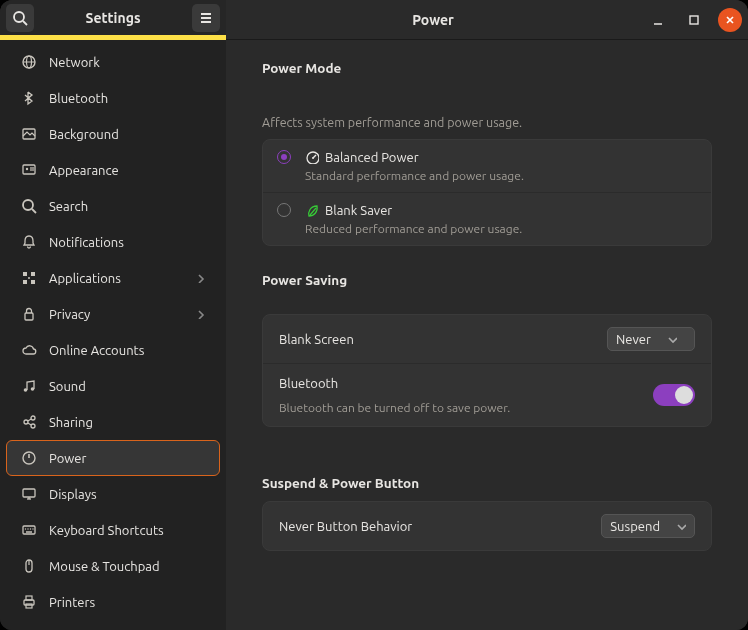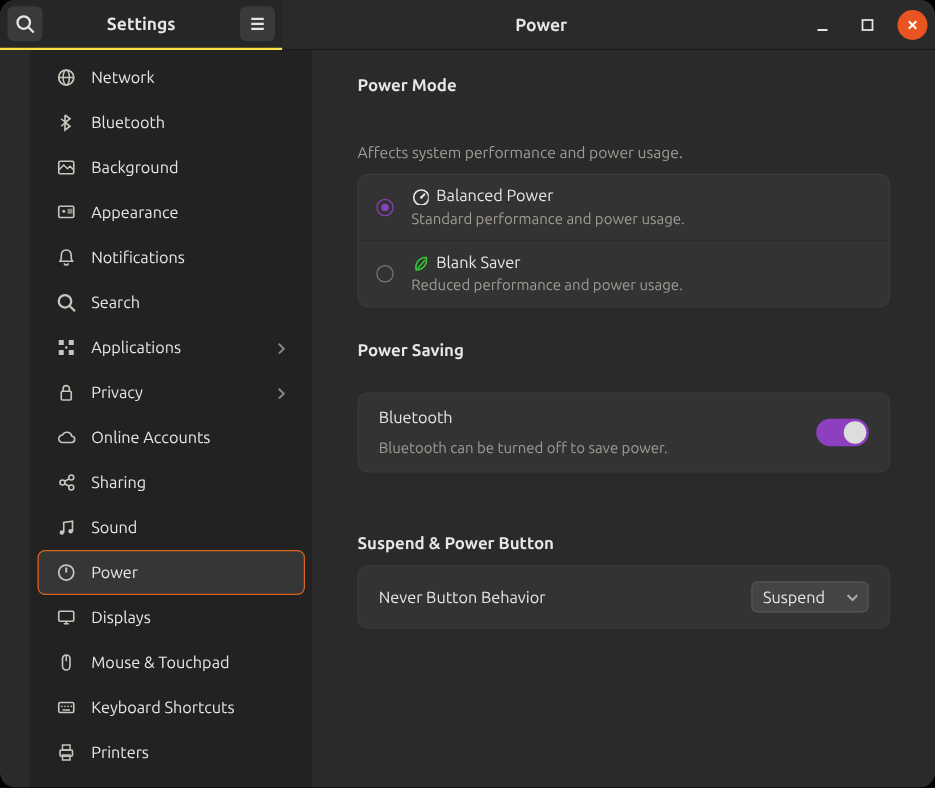--- a/index.html
+++ b/index.html
@@ -37,21 +37,21 @@
   
   .titlebar{
     display:flex;height:40px;flex:0 0 40px;
   }
   .titlebar-left{
     width:226px;flex:0 0 226px;
     background:var(--bg-header);
     display:flex;align-items:center;
     border-top-left-radius:12px;
     padding:0 6px;box-sizing:border-box;
-    border-bottom:2px solid #fde047;
+    border-bottom:5px solid #fde047;
   }
   .titlebar-right{
     flex:1;background:var(--bg-header2);
     display:flex;align-items:center;
     border-top-right-radius:12px;
     padding:0 6px;box-sizing:border-box;
     border-bottom:1px solid #1a1a1a;
   }
   .hdr-btn{
     width:28px;height:28px;border-radius:5px;
@@ -61,21 +61,21 @@
   .hdr-btn.bg{background:#3a3a3a;}
   .hdr-title{flex:1;text-align:center;font-weight:600;font-size:14px;}
   .winbtn{
     width:24px;height:24px;border-radius:50%;
     display:flex;align-items:center;justify-content:center;
     margin-left:12px;color:var(--text);
   }
   .winbtn.close{background:var(--accent);color:#fff;}
   .svg-ico{display:block;}
   
-  .body{flex:1;display:flex;overflow:hidden;padding-left:24px;}
+  .body{flex:1;display:flex;overflow:hidden;}
   .sidebar{
     width:226px;flex:0 0 226px;
     background:var(--bg-sidebar);
     overflow-y:auto;
     padding:4px 0;
     box-sizing:border-box;
   }
   .side-item{
     display:flex;align-items:center;
     height:36px;
@@ -105,21 +105,21 @@
   .section-desc{color:var(--text-dim);font-size:12.5px;margin-bottom:10px;margin-top:39px;}
   .card{
     background:var(--bg-card);
     border:1px solid #3a3a3a;
     border-radius:8px;
     overflow:hidden;
     margin-bottom:26px;
   }
   
   .radio-row{
-    display:flex;align-items:center;
+    display:flex;
     padding:10px 14px;gap:14px;
     border-bottom:1px solid #2b2b2b;
   }
   .radio-row:last-child{border-bottom:none;}
   .radio{
     width:14px;height:14px;border-radius:50%;
     border:1px solid #777;flex:0 0 14px;
     position:relative;box-sizing:border-box;
   }
   .radio.checked{border-color:var(--accent-purple);}
@@ -347,32 +347,32 @@
           <span class="side-icon">
             <svg width="16" height="16">
               <use href="#i-appearance"></use>
             </svg>
           </span>
           <span class="lbl">Appearance</span>
         </div>
         <div class="side-item">
           <span class="side-icon">
             <svg width="16" height="16">
+              <use href="#i-search"></use>
+            </svg>
+          </span>
+          <span class="lbl">Search</span>
+        </div>
+        <div class="side-item">
+          <span class="side-icon">
+            <svg width="16" height="16">
               <use href="#i-bell"></use>
             </svg>
           </span>
           <span class="lbl">Notifications</span>
-        </div>
-        <div class="side-item">
-          <span class="side-icon">
-            <svg width="16" height="16">
-              <use href="#i-search"></use>
-            </svg>
-          </span>
-          <span class="lbl">Search</span>
         </div>
         <div class="side-item">
           <span class="side-icon">
             <svg width="16" height="16">
               <use href="#i-grid"></use>
             </svg>
           </span>
           <span class="lbl">Applications</span>
           <span class="chev"><svg width="12" height="12">
               <use href="#i-chev"></use>
@@ -393,64 +393,64 @@
           <span class="side-icon">
             <svg width="16" height="16">
               <use href="#i-cloud"></use>
             </svg>
           </span>
           <span class="lbl">Online Accounts</span>
         </div>
         <div class="side-item">
           <span class="side-icon">
             <svg width="16" height="16">
+              <use href="#i-music"></use>
+            </svg>
+          </span>
+          <span class="lbl">Sound</span>
+        </div>
+        <div class="side-item">
+          <span class="side-icon">
+            <svg width="16" height="16">
               <use href="#i-share"></use>
             </svg>
           </span>
           <span class="lbl">Sharing</span>
         </div>
-        <div class="side-item">
-          <span class="side-icon">
-            <svg width="16" height="16">
-              <use href="#i-music"></use>
-            </svg>
-          </span>
-          <span class="lbl">Sound</span>
-        </div>
         <div class="side-item selected">
           <span class="side-icon">
             <svg width="16" height="16">
               <use href="#i-power"></use>
             </svg>
           </span>
           <span class="lbl">Power</span>
         </div>
         <div class="side-item">
           <span class="side-icon">
             <svg width="16" height="16">
               <use href="#i-display"></use>
             </svg>
           </span>
           <span class="lbl">Displays</span>
         </div>
         <div class="side-item">
           <span class="side-icon">
             <svg width="16" height="16">
+              <use href="#i-keyboard"></use>
+            </svg>
+          </span>
+          <span class="lbl">Keyboard Shortcuts</span>
+        </div>
+        <div class="side-item">
+          <span class="side-icon">
+            <svg width="16" height="16">
               <use href="#i-mouse"></use>
             </svg>
           </span>
           <span class="lbl">Mouse &amp; Touchpad</span>
-        </div>
-        <div class="side-item">
-          <span class="side-icon">
-            <svg width="16" height="16">
-              <use href="#i-keyboard"></use>
-            </svg>
-          </span>
-          <span class="lbl">Keyboard Shortcuts</span>
         </div>
         <div class="side-item">
           <span class="side-icon">
             <svg width="16" height="16">
               <use href="#i-printer"></use>
             </svg>
           </span>
           <span class="lbl">Printers</span>
         </div>
       </div>
@@ -487,20 +487,31 @@
               </span>
               <span class="sub">Reduced performance and power usage.</span>
             </div>
           </div>
         </div>
 
       <div class="section-title" style="margin-bottom:26px;">Power Saving</div>
       <div class="card">
         <div class="setting-row">
           <div class="setting-label">
+              <span class="ttl">Blank Screen</span>
+            </div>
+          <div class="dropdown">
+            <span>Never</span>
+            <span class="dd-chev"><svg width="12" height="12">
+                  <use href="#i-chev-down"></use>
+                </svg></span>
+          </div>
+        </div>
+        <div class="setting-row">
+          <div class="setting-label">
             <span class="ttl">Bluetooth</span>
             <span class="sub">Bluetooth can be turned off to save power.</span>
           </div>
           <div class="switch"></div>
         </div>
       </div>
 
       <div class="section-title" style="margin-bottom:10px;margin-top:48px;">Suspend &amp; Power Button</div>
       <div class="card">
         <div class="setting-row">

